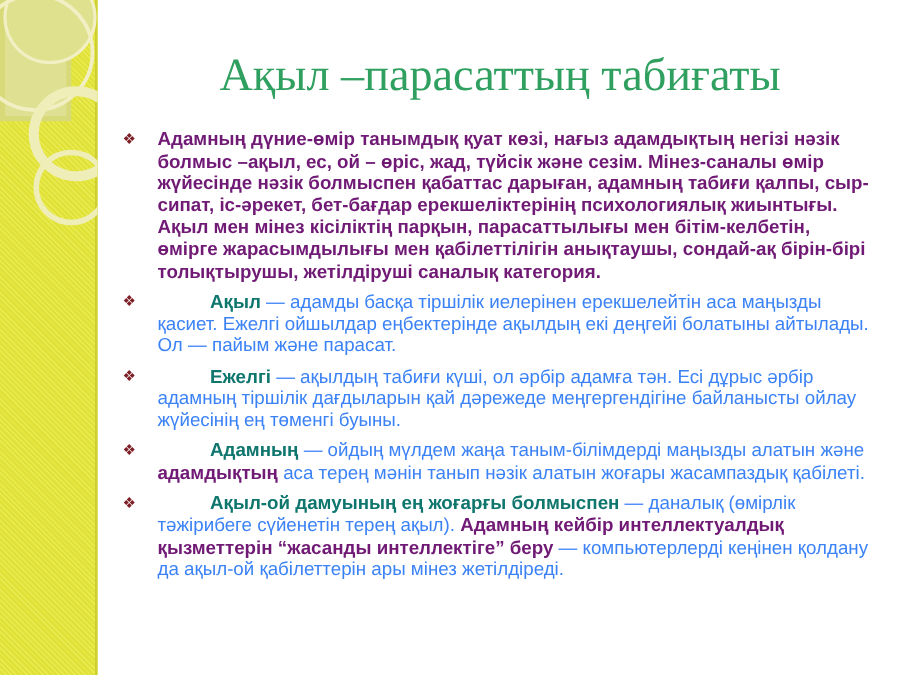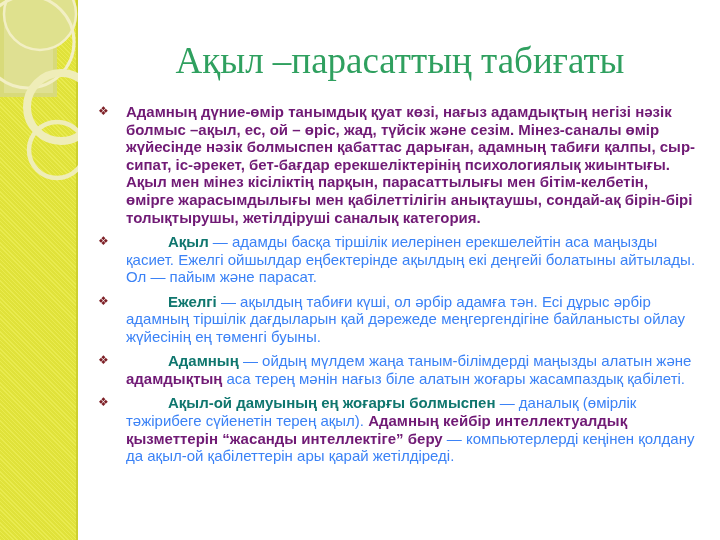--- a/index.html
+++ b/index.html
@@ -101,23 +101,23 @@
         <span class="seg bold-purple">Ақыл</span><span class="seg blue"> — адамды басқа тіршілік иелерінен ерекшелейтін аса маңызды қасиет. Ежелгі ойшылдар еңбектерінде ақылдың екі деңгейі болатыны айтылады. Ол — пайым және парасат.</span>
       </li>
 
       <li class="bullet-item">
         <span class="bullet-glyph">❖</span>
         <span class="seg bold-purple">Ежелгі</span><span class="seg blue"> — ақылдың табиғи күші, ол әрбір адамға тән. Есі дұрыс әрбір адамның тіршілік дағдыларын қай дәрежеде меңгергендігіне байланысты ойлау жүйесінің ең төменгі буыны.</span>
       </li>
 
       <li class="bullet-item">
         <span class="bullet-glyph">❖</span>
-        <span class="seg bold-purple">Адамның</span><span class="seg blue"> — ойдың мүлдем жаңа таным-білімдерді маңызды алатын және </span><span class="seg bold-blue">адамдықтың</span><span class="seg blue"> аса терең мәнін нағыз біле алатын жоғары жасампаздық қабілеті.</span>
+        <span class="seg bold-purple">Адамның</span><span class="seg blue"> — ойдың мүлдем жаңа таным-білімдерді маңызды алатын және </span><span class="seg bold-blue">адамдықтың</span><span class="seg blue"> аса терең мәнін танып нәзік алатын жоғары жасампаздық қабілеті.</span>
       </li>
 
       <li class="bullet-item">
         <span class="bullet-glyph">❖</span>
-        <span class="seg bold-purple">Ақыл-ой дамуының ең жоғарғы болмыспен</span><span class="seg blue"> — даналық (өмірлік тәжірибеге сүйенетін терең ақыл). </span><span class="seg bold-blue">Адамның кейбір интеллектуалдық қызметтерін “жасанды интеллектіге” беру</span><span class="seg blue"> — компьютерлерді кеңінен қолдану да ақыл-ой қабілеттерін ары қарай жетілдіреді.</span>
+        <span class="seg bold-purple">Ақыл-ой дамуының ең жоғарғы болмыспен</span><span class="seg blue"> — даналық (өмірлік тәжірибеге сүйенетін терең ақыл). </span><span class="seg bold-blue">Адамның кейбір интеллектуалдық қызметтерін “жасанды интеллектіге” беру</span><span class="seg blue"> — компьютерлерді кеңінен қолдану да ақыл-ой қабілеттерін ары мінез жетілдіреді.</span>
       </li>
 
     </ul>
   </main>
 </div>
 
 </body></html>

